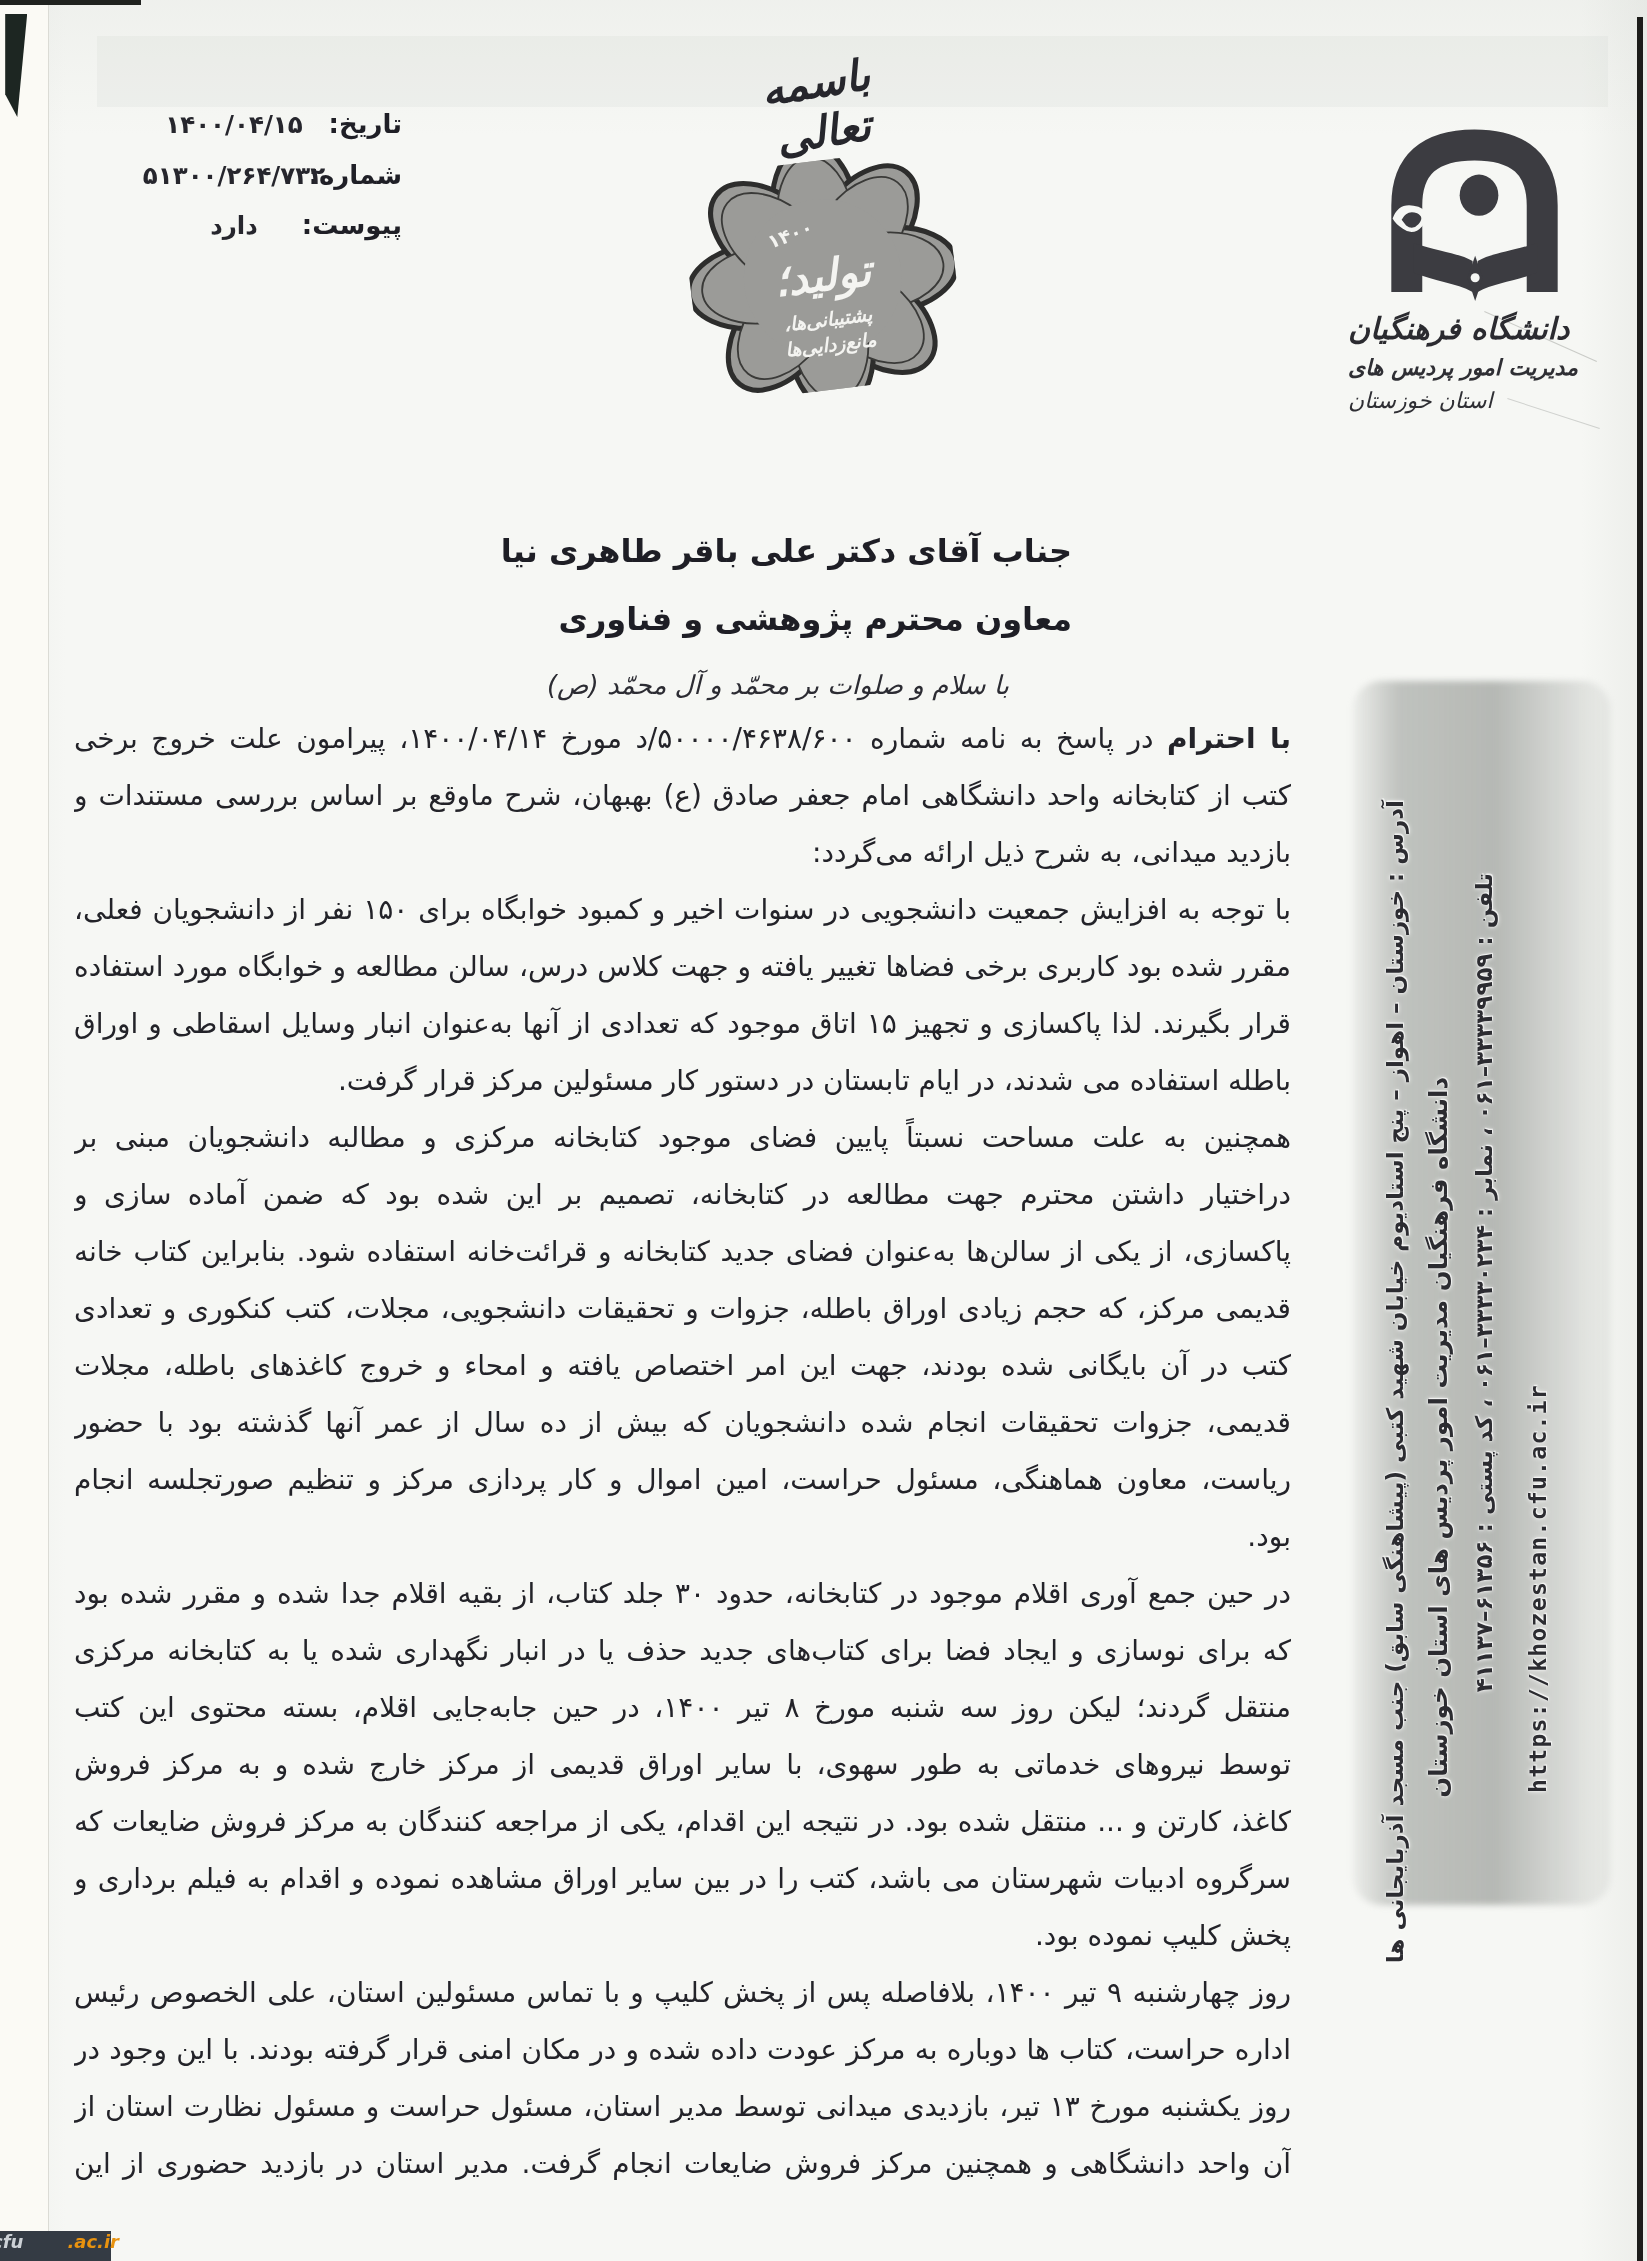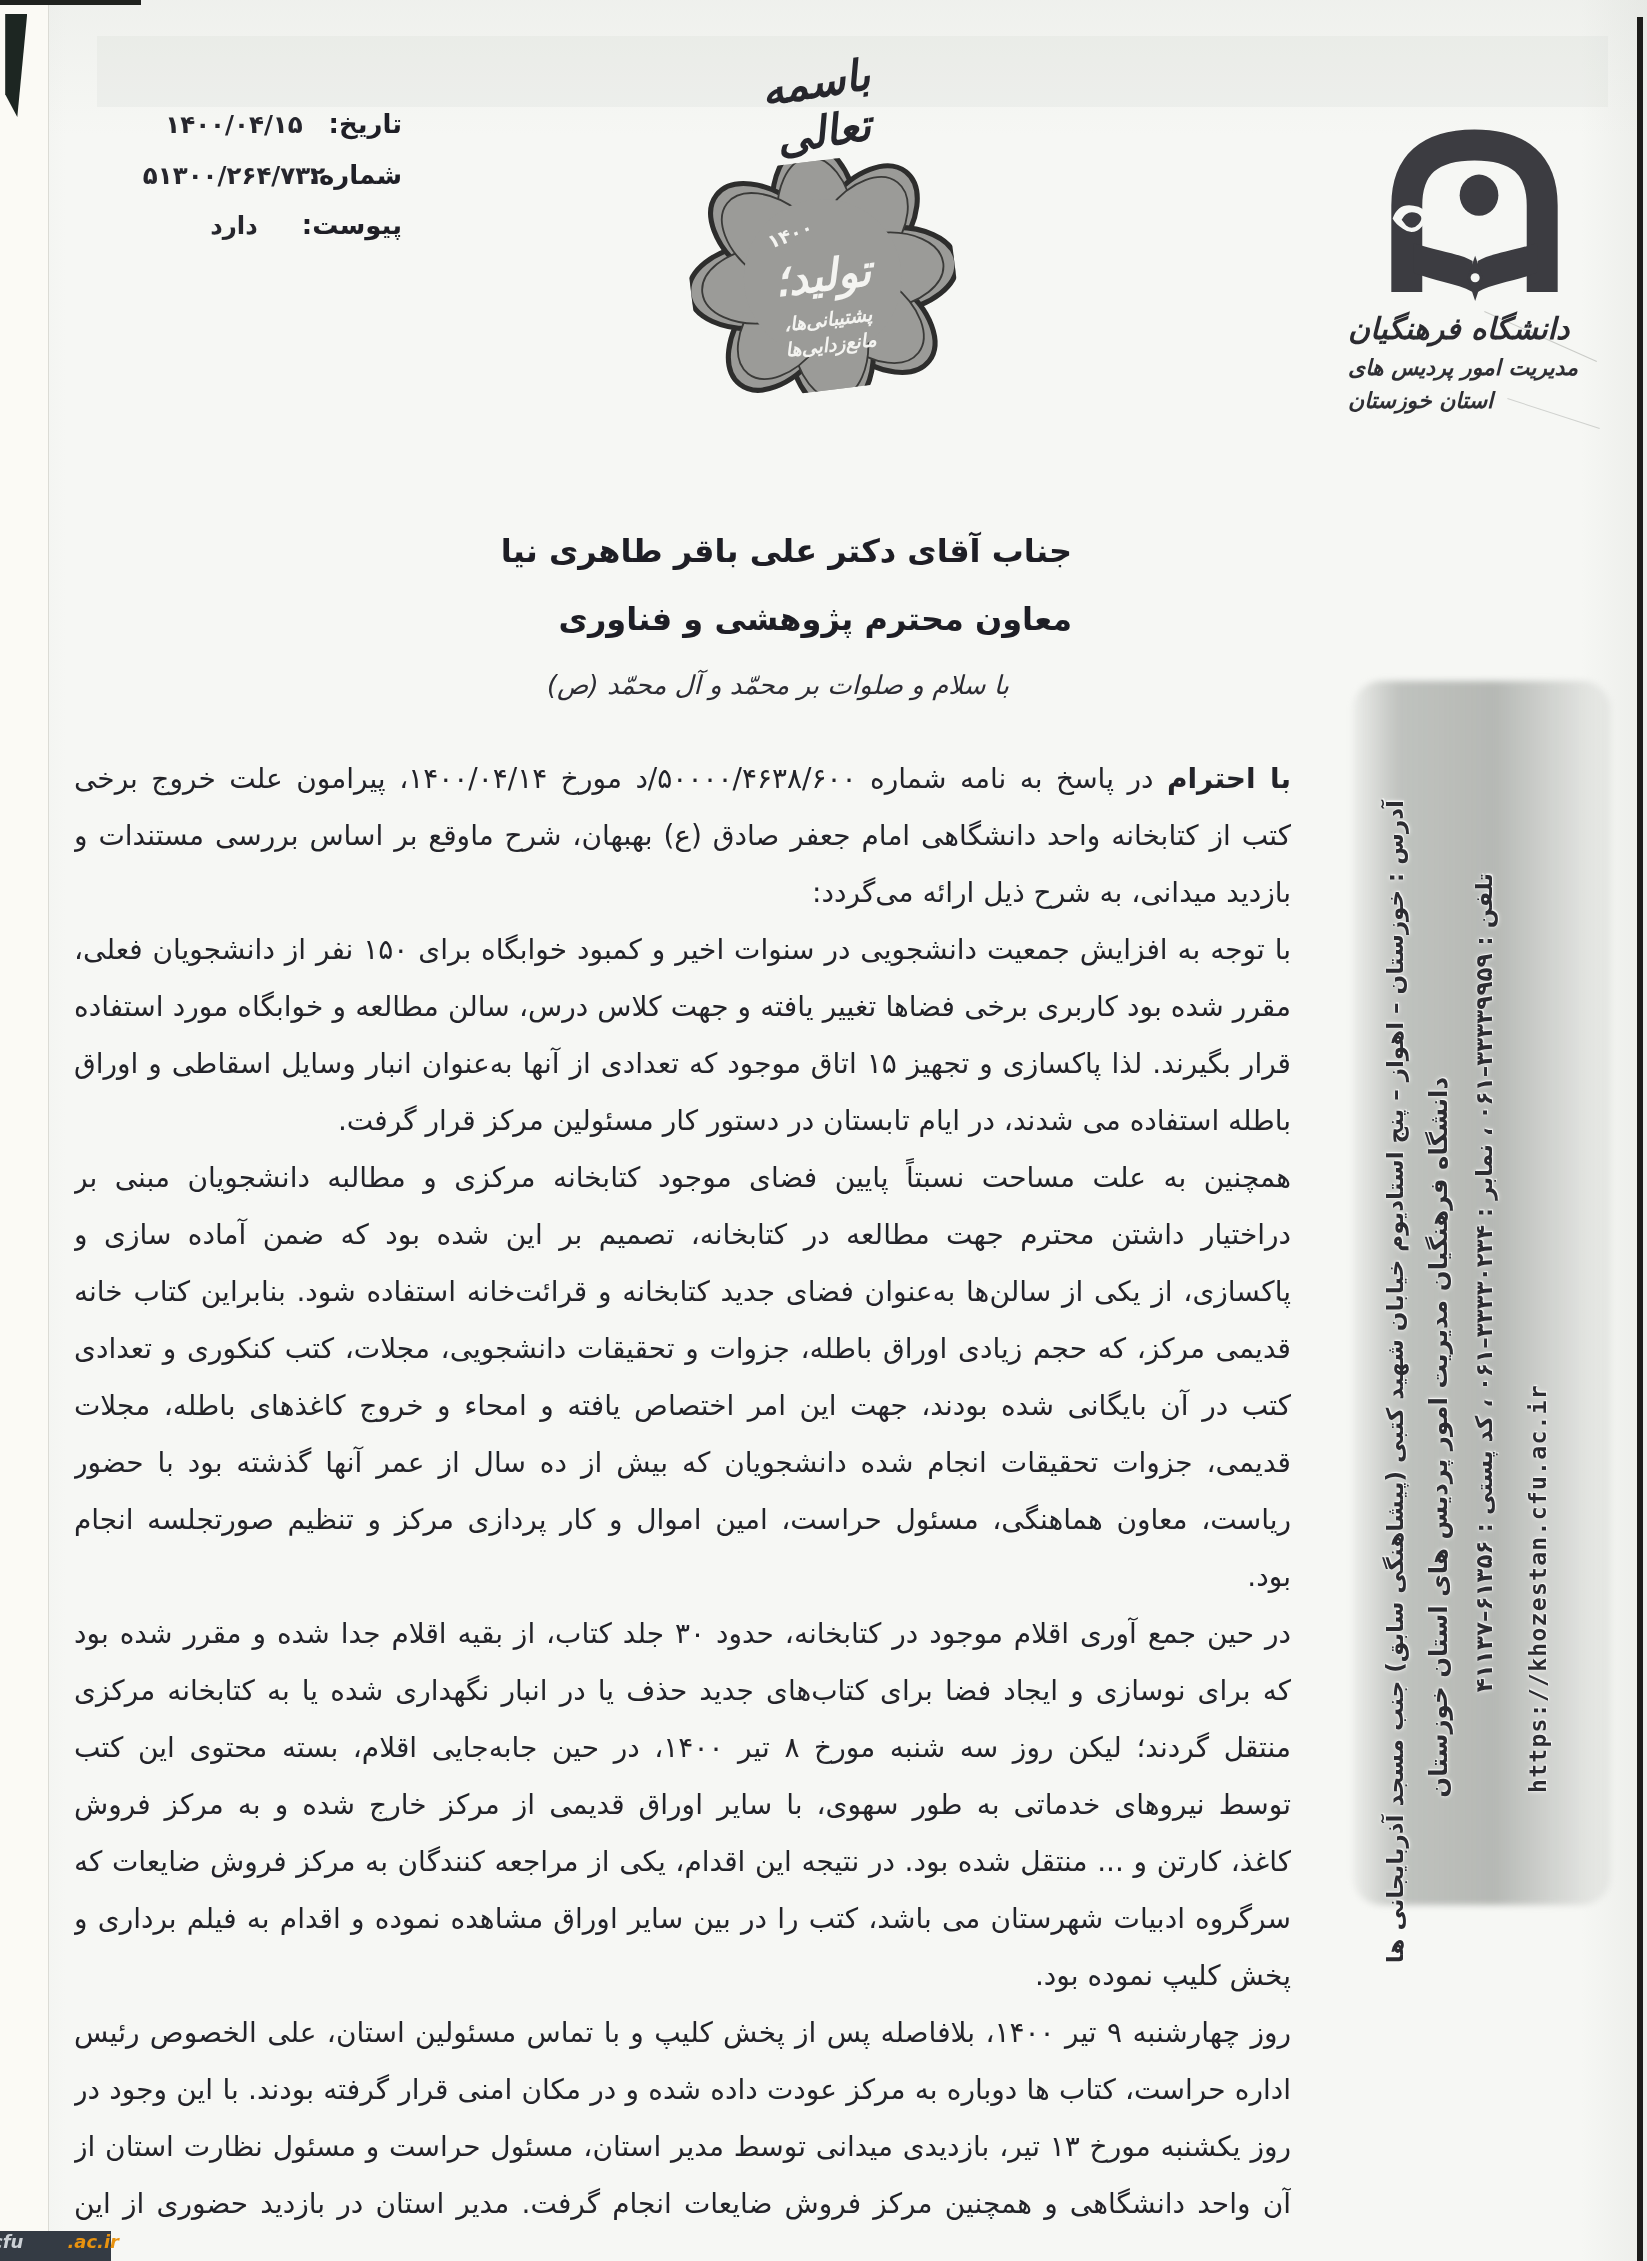--- a/index.html
+++ b/index.html
@@ -31,29 +31,29 @@
   .basmala{position:absolute;left:716px;top:57px;width:207px;text-align:center;
            font-size:43px;font-weight:bold;font-style:italic;color:#26262c;transform:rotate(-9deg);}
   
   .stamp{position:absolute;left:690px;top:161px;width:265px;height:229px;transform:rotate(-7deg);}
   .stamp svg{width:100%;height:100%;}
   
   .logo{position:absolute;left:1348px;top:123px;width:253px;text-align:left;}
   .logo .mark{width:213px;height:187px;margin:0 auto;display:block;}
   .logo .l1{font-size:30px;font-weight:bold;font-style:italic;color:#2b2b30;margin-top:1.3px;}
   .logo .l2{font-size:22px;font-weight:bold;font-style:italic;color:#2f2f34;margin-top:9px;}
-  .logo .l3{font-size:22px;font-weight:bold;font-style:italic;color:#2f2f34;margin-top:7.8px;}
+  .logo .l3{font-size:22px;font-weight:normal;font-style:italic;color:#2f2f34;margin-top:7.8px;}
   
   .recipient{position:absolute;right:575px;top:532px;text-align:right;direction:rtl;white-space:nowrap;}
   .recipient .r1{font-size:32px;font-weight:bold;color:#1e1e25;}
   .recipient .r2{font-size:32px;font-weight:bold;color:#1e1e25;margin-top:30px;}
   .recipient .sal{font-size:26px;font-style:italic;color:#2c2c33;margin-top:32px;padding-left:0;margin-right:0;}
   .recipient .salwrap{padding-right:63px;}
   
-  .body-text{position:absolute;left:74px;top:750px;width:1217px;direction:rtl;font-size:28px;color:#232329;}
+  .body-text{position:absolute;left:74px;top:710px;width:1217px;direction:rtl;font-size:28px;color:#232329;}
   .bline{height:57px;line-height:57px;overflow:hidden;text-align:justify;text-align-last:justify;white-space:normal;}
   .bline.plast{text-align-last:right;}
   .bline b{font-weight:bold;}
   
   .vline{position:absolute;height:41px;line-height:41px;font-weight:bold;direction:rtl;text-align:right;
          transform:rotate(-90deg);transform-origin:top right;white-space:nowrap;color:#2c2c31;
          text-shadow:0 0 5.2px rgba(255,255,255,.95),0 0 1.9px rgba(255,255,255,.9),1.3px 1.3px 0 rgba(255,255,255,.6);}
   .vA{left:367px;top:800px;width:1008px;font-size:23px;}
   .vB{left:837px;top:1077px;width:581px;font-size:24.5px;}
   .vC{left:599px;top:873px;width:865px;font-size:23px;}

